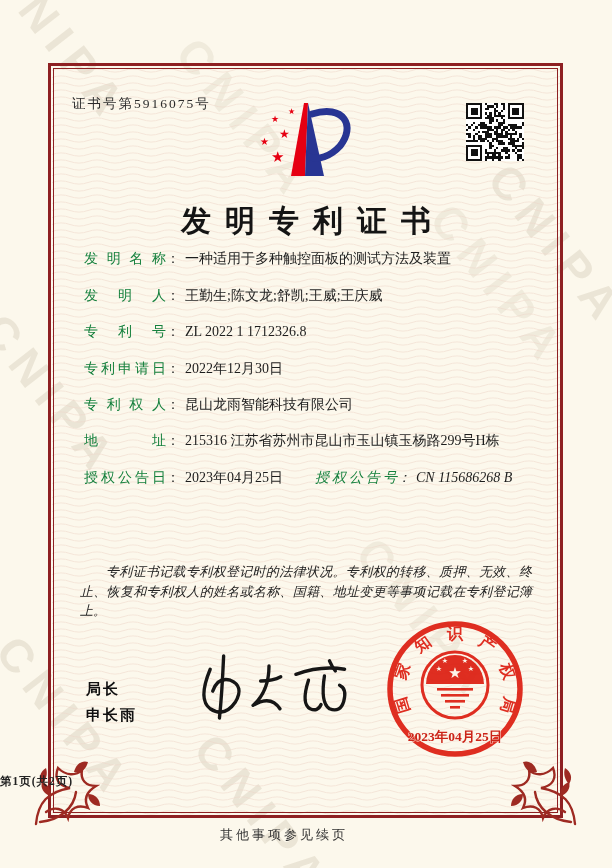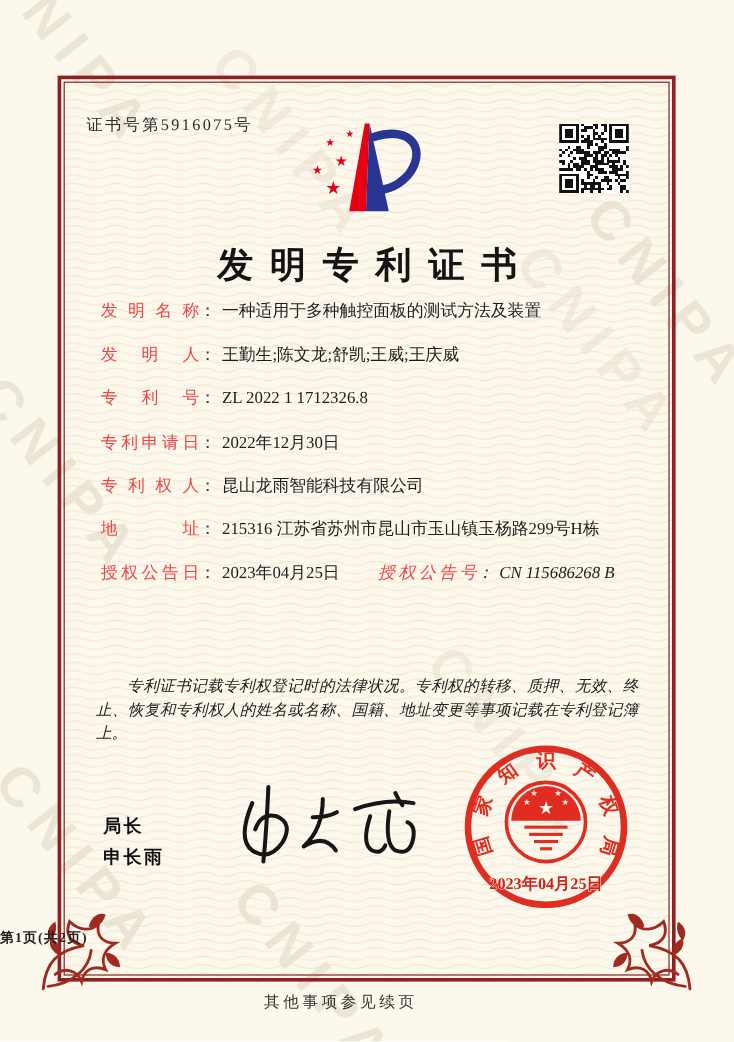--- a/index.html
+++ b/index.html
@@ -27,21 +27,21 @@
 
   .cert-no{position:absolute;left:72px;top:95px;font-size:13.5px;letter-spacing:2px;color:#2b2b2b;}
 
   .logo{position:absolute;left:246px;top:100px;}
   .qr{position:absolute;left:466px;top:103px;width:58px;height:58px;}
 
   .title{position:absolute;left:0;top:181px;width:612px;text-align:center;
          font-size:30px;font-weight:bold;color:#141414;letter-spacing:14px;text-indent:14px;margin-top:20px;}
 
   .field-row{position:absolute;left:84px;font-size:14px;color:#1d1d1d;white-space:nowrap;}
-  .flabel{display:inline-block;width:82px;text-align:justify;text-align-last:justify;color:#ef4444;}
+  .flabel{display:inline-block;width:82px;text-align:justify;text-align-last:justify;color:#15803d;}
   .fcolon{color:#333;}
   .fvalue{margin-left:5px;text-align:center;}
   .pair2{position:absolute;left:231px;top:0;white-space:nowrap;font-style:italic;}
 
   .para{position:absolute;left:80px;width:452px;font-size:13px;line-height:19.5px;
         color:#222;text-indent:2em;font-style:italic;text-align:justify;}
 
   .signer{position:absolute;left:86px;top:676px;font-size:15px;color:#111;
           line-height:26px;letter-spacing:2px;font-weight:700;}
   .signature{position:absolute;left:185px;top:645px;}

